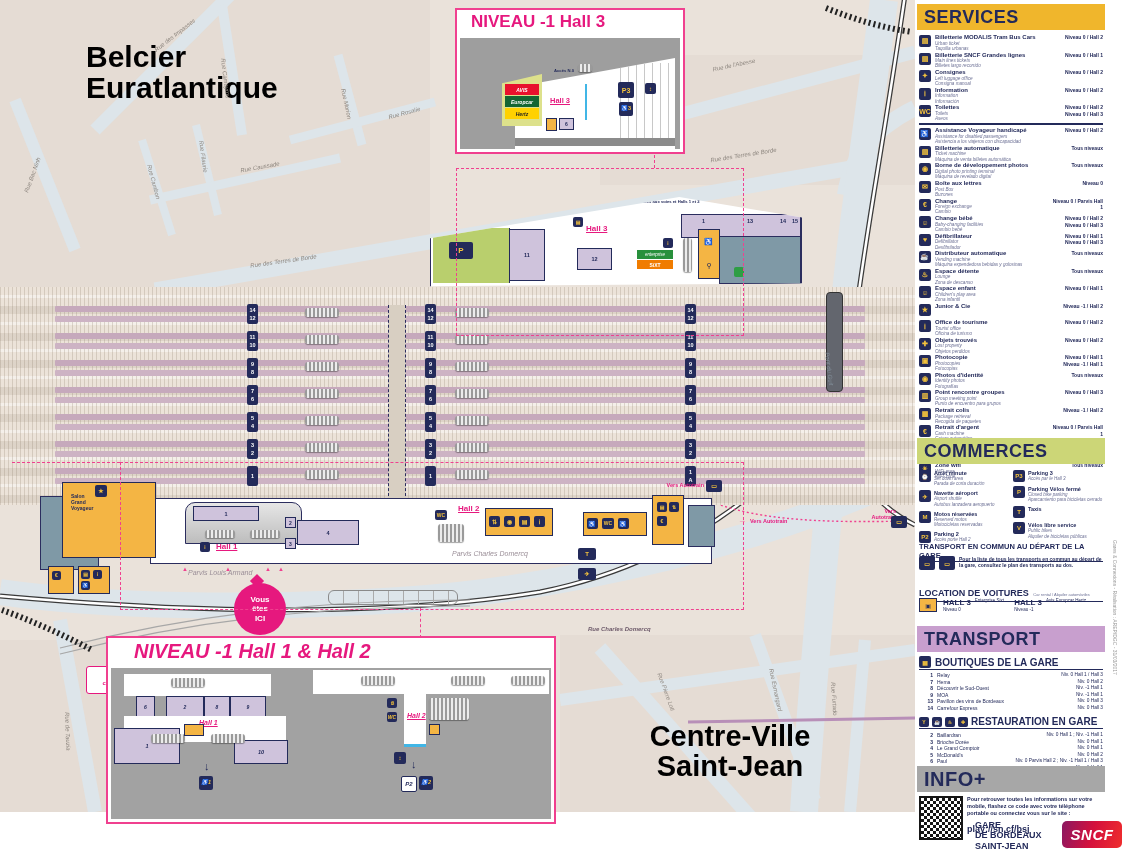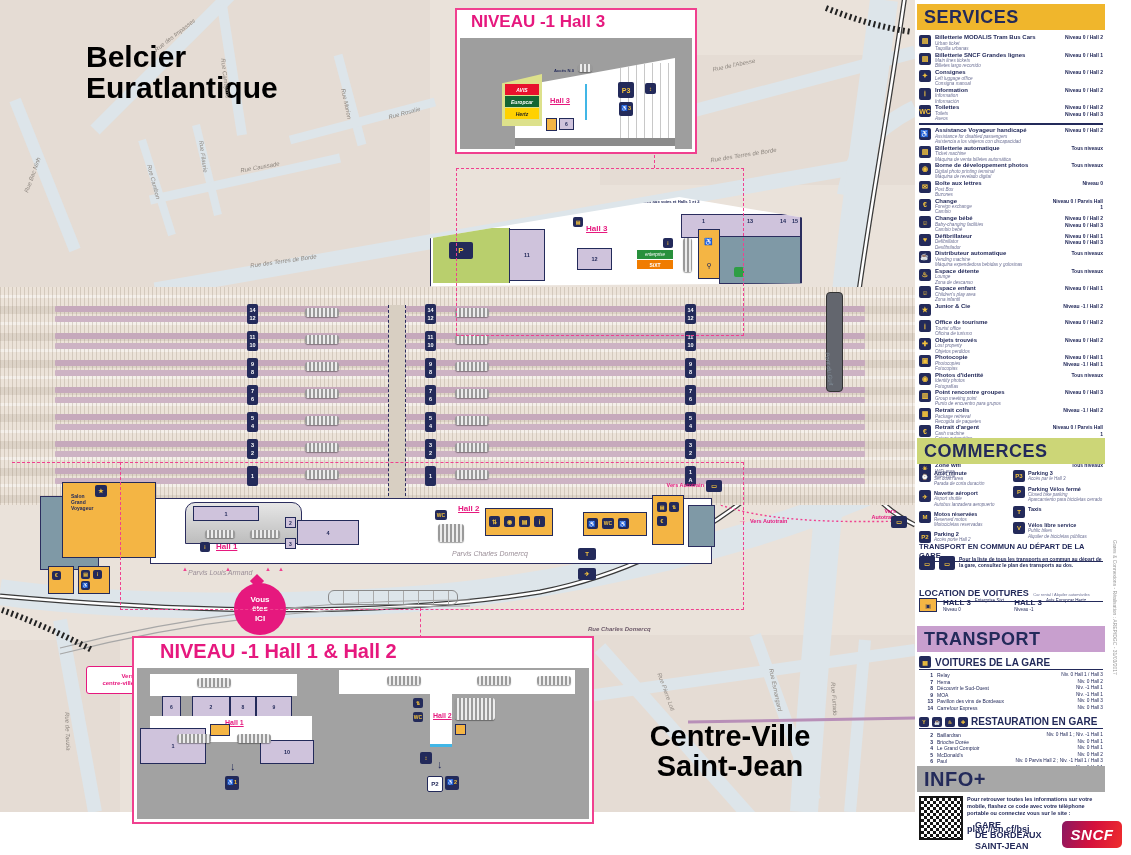--- a/index.html
+++ b/index.html
@@ -27,21 +27,21 @@
       repeating-linear-gradient(180deg,transparent 0 8px,rgba(255,255,255,.45) 8px 11px,transparent 11px 19px,rgba(140,125,105,.15) 19px 27px);}
   #plats{position:absolute;left:10px;top:306px;width:895px;}
   .plat-row{position:relative;height:16px;margin-bottom:11px;}
   .pbar{position:absolute;left:45px;width:810px;height:6px;background:#c6a9bc;border-radius:1px;}
   .pbar.b2{top:10px;background:#cdb3c4;}
   .pchip{position:absolute;top:-2px;width:11px;height:20px;background:#232a5a;border-radius:2px;
          display:flex;flex-direction:column;align-items:center;justify-content:center;
          color:#fff;font-size:5.5px;font-weight:bold;line-height:1.5;}
   .snum{position:absolute;color:#232a5a;font-weight:bold;font-size:5.5px;}
   
-  .inset{position:absolute;background:#fff;border:2px solid #f0408f;padding-left:12px;}
+  .inset{position:absolute;background:#fff;border:2px solid #f0408f;}
   .inset-title{position:absolute;left:14px;top:2px;font-size:17px;font-weight:bold;color:#e6187e;}
   .inset-body{position:absolute;left:3px;right:3px;bottom:3px;background:#9e9e9e;overflow:hidden;}
   
   #sidebar{position:absolute;left:917px;top:0;width:188px;height:855px;background:#fff;}
   .band{position:absolute;left:0;width:188px;height:26px;display:flex;align-items:center;
         padding-left:7px;box-sizing:border-box;font-size:18px;font-weight:bold;color:#232a5a;letter-spacing:.5px;}
   .svc-row{display:flex;min-height:16px;margin-bottom:.4px;}
   .svc-ic{width:12px;height:12px;background:#232a5a;border-radius:2px;color:#f4c33d;font-size:7px;
           display:flex;align-items:center;justify-content:center;flex:none;margin-top:1px;font-weight:bold;}
   .svc-txt{flex:1;padding-left:4px;overflow:hidden;}
@@ -435,21 +435,21 @@
         <div class="chip" style="left:159px;top:64px;width:14px;height:14px;font-size:5.5px;">♿3</div>
         <div class="chip" style="left:185px;top:45px;width:11px;height:11px;font-size:6px;">↕</div>
         <div class="shop" style="left:99px;top:80px;width:13px;height:10px;font-size:5px;">
             <span>6</span>
           </div>
         <div class="orangebx" style="left:86px;top:80px;width:9px;height:11px;"></div>
         <div class="a" style="left:55px;top:100px;width:160px;height:8px;background:#8b8b8b;"></div>
       </div>
     </div>
 
-    <div class="inset" style="left:132px;top:636px;width:446px;height:184px;">
+    <div class="inset" style="left:106px;top:636px;width:446px;height:184px;font-style:italic;">
       <div class="inset-title" style="left:26px;font-size:20px;">NIVEAU -1 Hall 1 &amp; Hall 2</div>
       <div class="inset-body" style="top:30px;background:#a2a2a2;">
         <div class="a" style="left:13px;top:6px;width:147px;height:22px;background:#fff;"></div>
         <div class="esc" style="left:60px;top:10px;width:34px;height:9px;"></div>
         <div class="shop" style="left:25px;top:28px;width:17px;height:20px;font-size:5px;">
             <span>6</span>
           </div>
         <div class="shop" style="left:55px;top:28px;width:36px;height:20px;font-size:5px;">
             <span>2</span>
           </div>
@@ -929,21 +929,21 @@
               <div style="font-size:4.5px;">Niveau -1</div>
             </div>
             <div style="font-size:4.5px;line-height:1.3;max-width:48px;">Avis  Europcar  Hertz</div>
           </div>
         </div>
     </div>
 
     <div class="band" style="top:626px;background:#c89fce;">TRANSPORT</div>
     <div class="a subhead" style="left:2px;top:656px;width:184px;font-size:10px;display:flex;align-items:center;gap:4px;">
       <span class="t-ic" style="width:12px;height:12px;">▦</span>
-      <span>VOITURES DE LA GARE</span>
+      <span>BOUTIQUES DE LA GARE</span>
     </div>
     <div class="a" style="left:2px;top:672px;width:184px;">
 
         <div class="c-row">
           <span class="c-num">1</span>
           <span class="c-name">Relay</span>
           <span class="c-lvl">Niv. 0 Hall 1 / Hall 3</span>
         </div>
 
         <div class="c-row">

